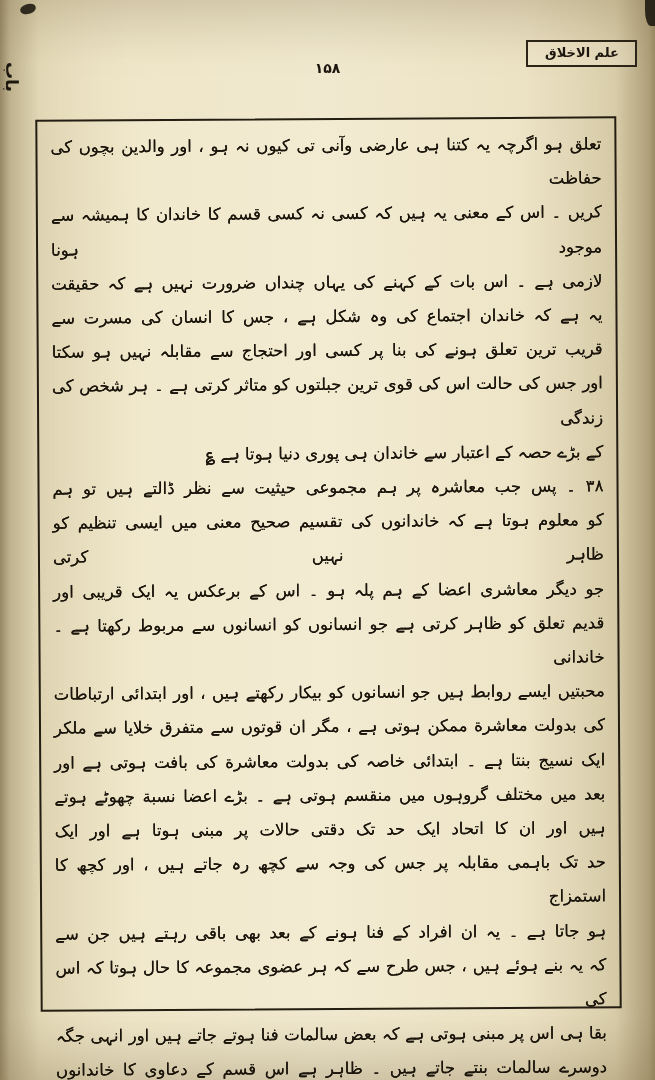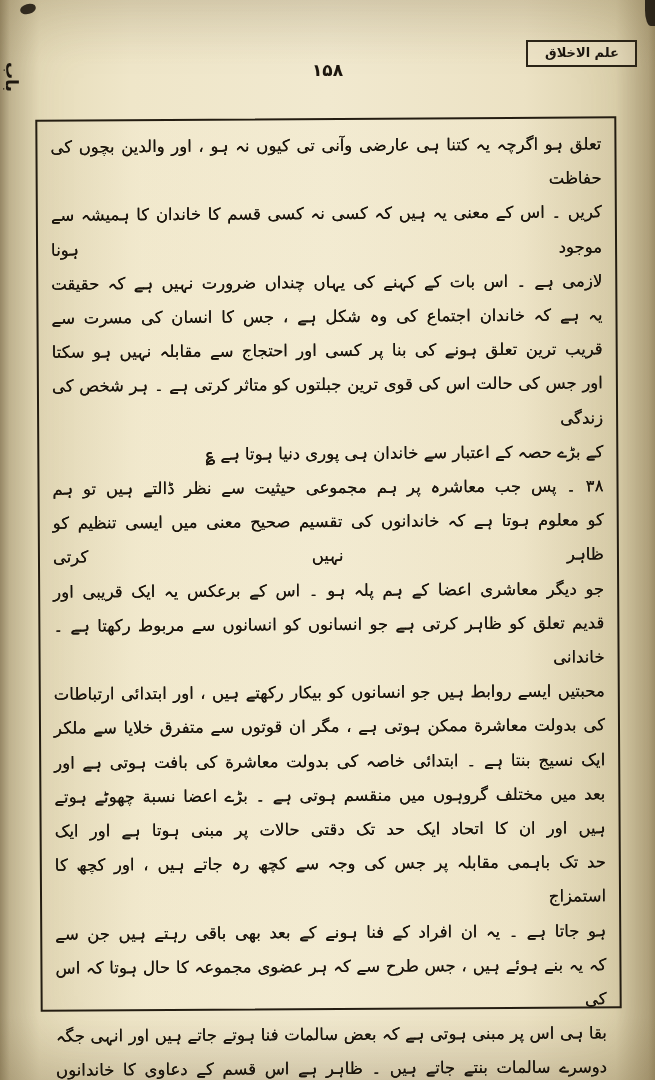--- a/index.html
+++ b/index.html
@@ -19,21 +19,21 @@
   
   .book-title-box{
     position:absolute;top:40px;right:18px;
     border:2px solid #2b2417;
     padding:3px 16px 5px 17px;
     font-size:13px;font-weight:bold;
     background:rgba(240,231,206,.4);
   }
   .page-number{
     position:absolute;top:60px;left:50%;transform:translateX(-50%);
-    font-size:17px;font-weight:bold;letter-spacing:4px;
+    font-size:14px;font-weight:bold;letter-spacing:4px;
   }
   .margin-label{
     position:absolute;top:62px;left:2px;
     writing-mode:vertical-rl;
     transform:rotate(0.5deg);
     font-size:17px;font-weight:bold;
     letter-spacing:4px;
   }
   
   .smudge{position:absolute;background:#17120b;border-radius:50%;opacity:.85;}

